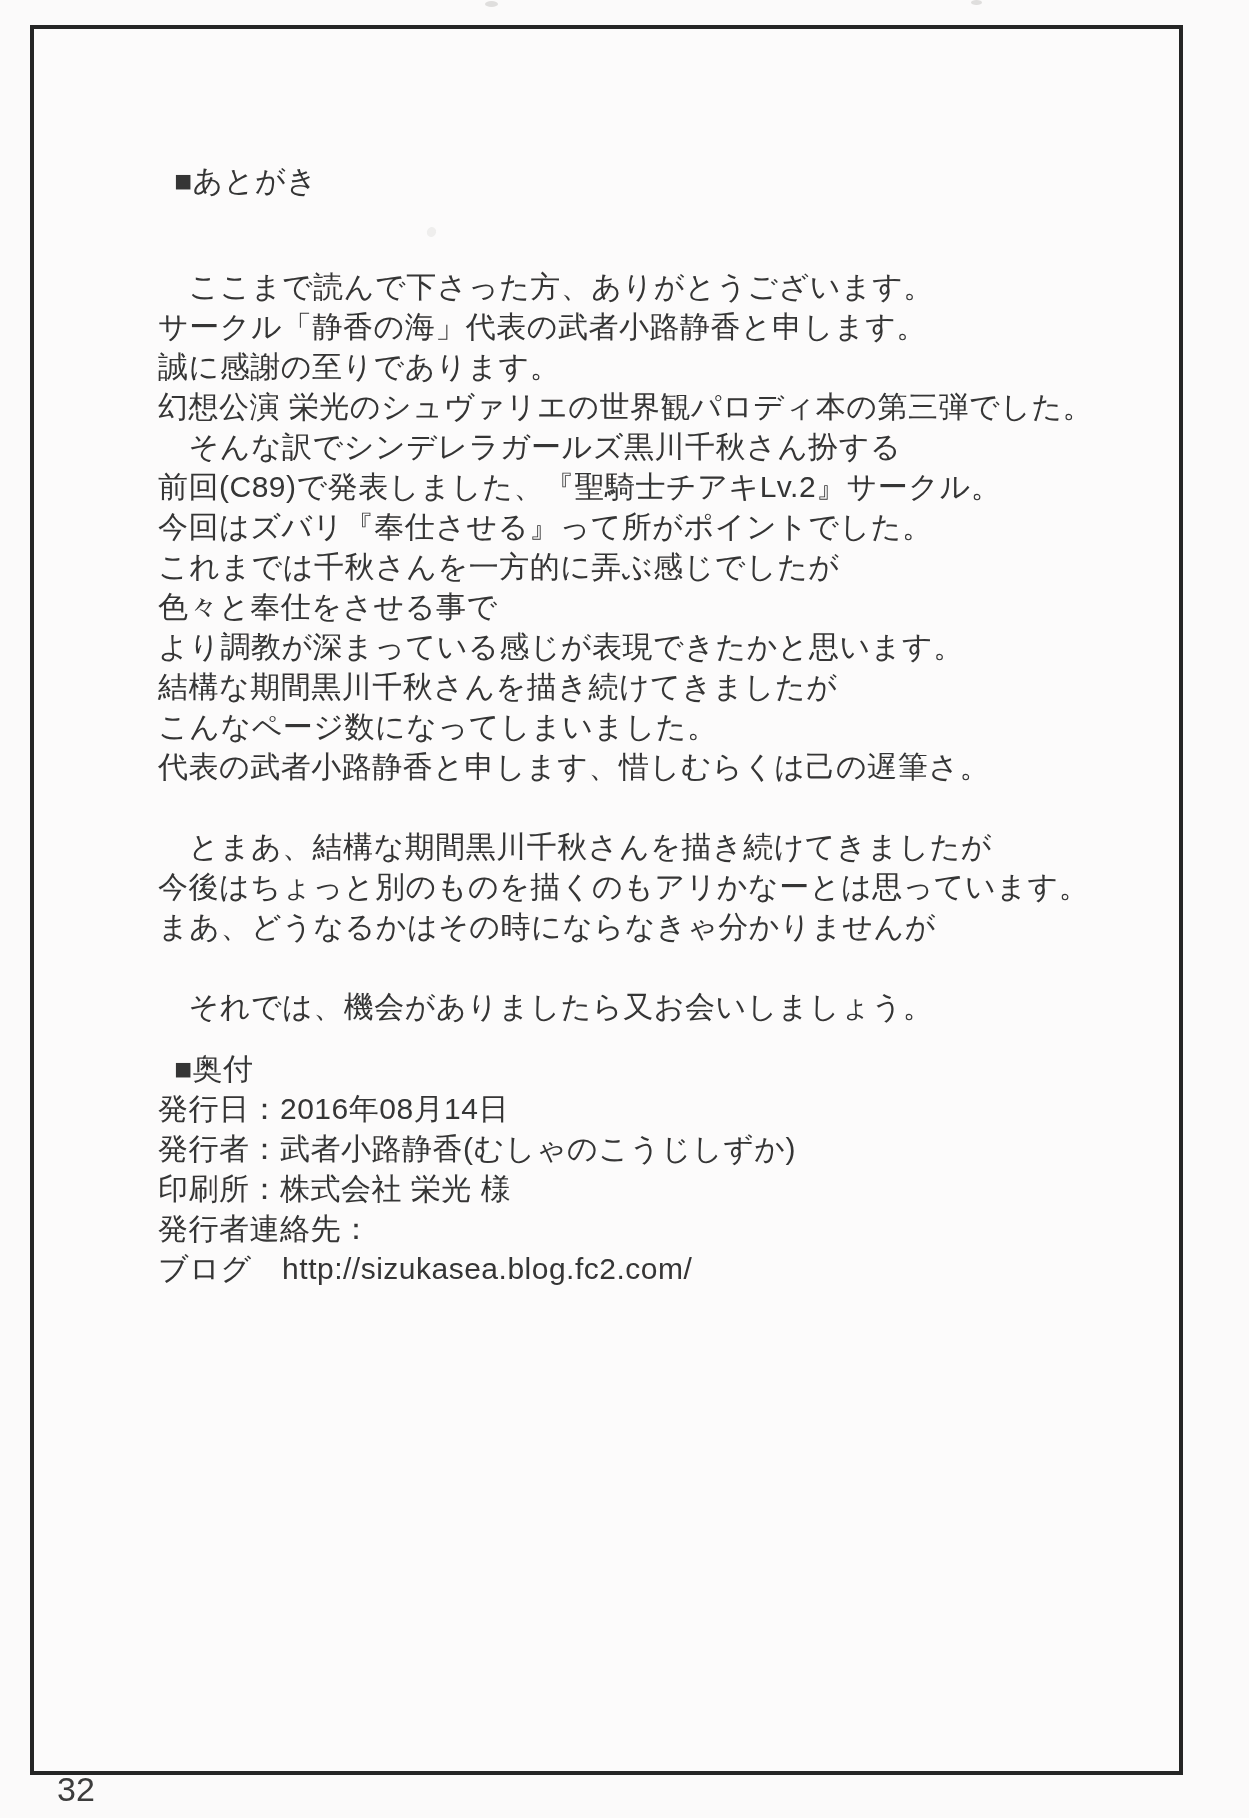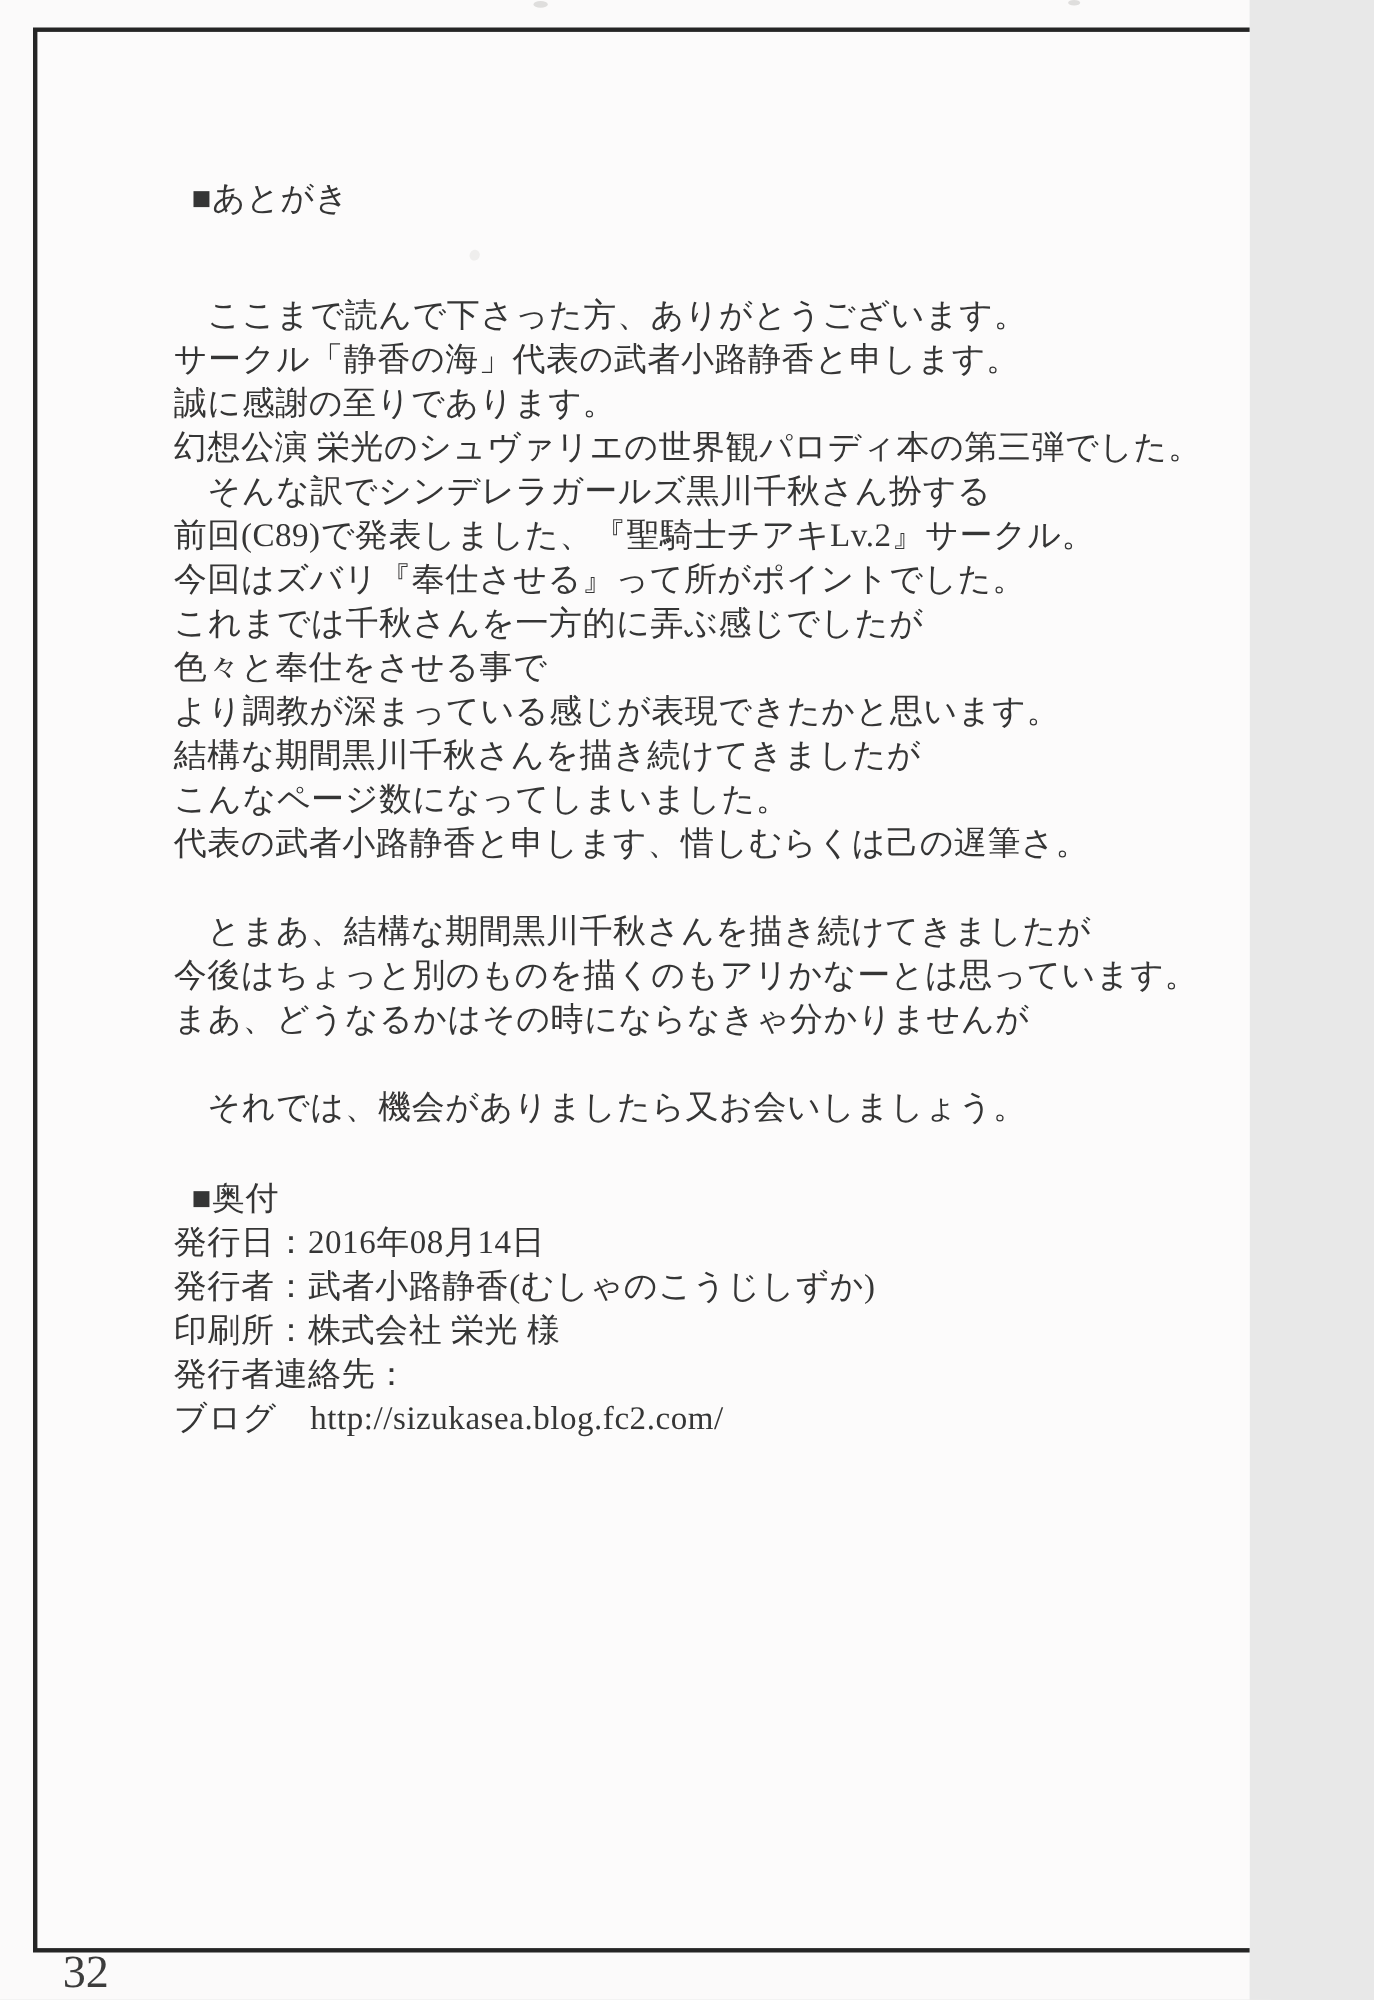--- a/index.html
+++ b/index.html
@@ -2,24 +2,24 @@
 <html lang="ja"><head>
 <meta charset="utf-8">
 <style>
   html, body {
     margin: 0;
     padding: 0;
     background: #e8e8e8;
   }
   .page {
     position: relative;
-    width: 1136px;
+    width: 1249px;
     height: 1818px;
     background: #fbfafa;
-    font-family: Liberation Serif, serif;
+    font-family: Liberation Sans, sans-serif;
     color: #343434;
     overflow: hidden;
   }
   .frame {
     position: absolute;
     left: 30px;
     top: 25px;
     width: 1145px;
     height: 1742px;
     border: 4px solid #252525;
@@ -36,31 +36,31 @@
     color: #353535;
   }
   .heading {
     margin-left: 16px;
     font-weight: 500;
   }
   .afterword-heading {
     margin-bottom: 66px;
   }
   .colophon-heading {
-    margin-top: 43px;
+    margin-top: 22px;
   }
   .line {
     min-height: 40px;
     white-space: pre-wrap;
   }
   .page-number {
     position: absolute;
     left: 57px;
     top: 1772px;
-    font-size: 42px;
+    font-size: 34px;
     line-height: 1;
     color: #3c3c3c;
   }
   .speck {
     position: absolute;
     background: #c9c7c5;
     border-radius: 50%;
     opacity: 0.55;
   }
   .speck-1 { left: 485px; top: 1px; width: 13px; height: 6px; }

